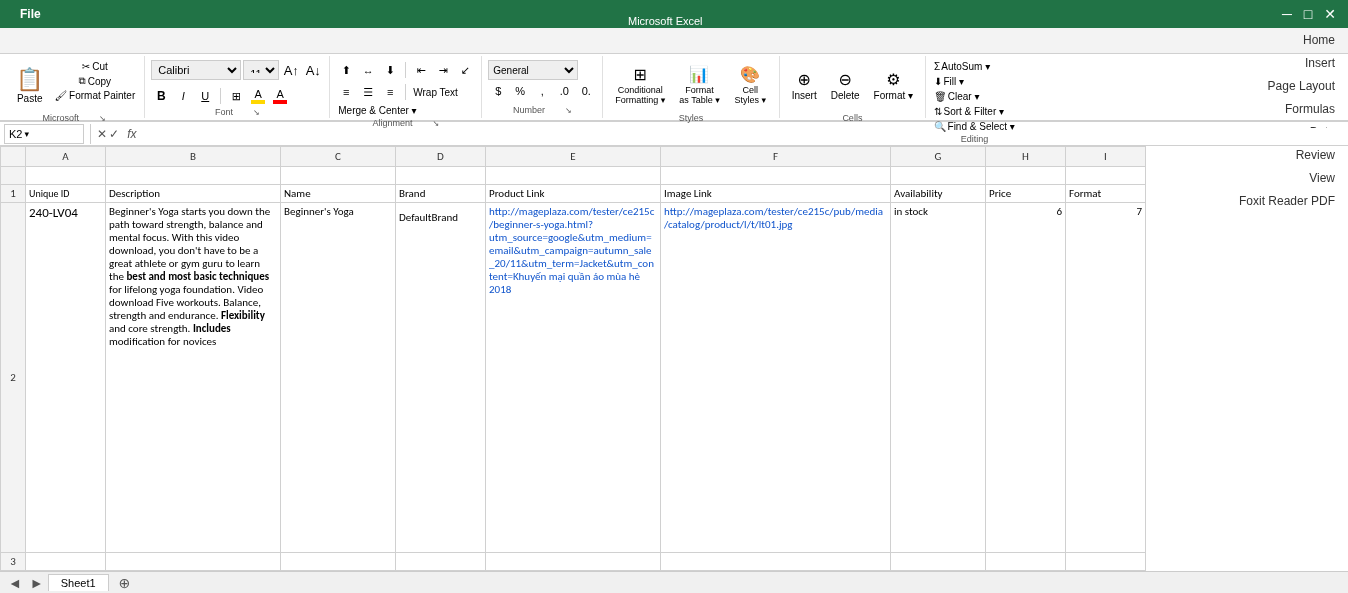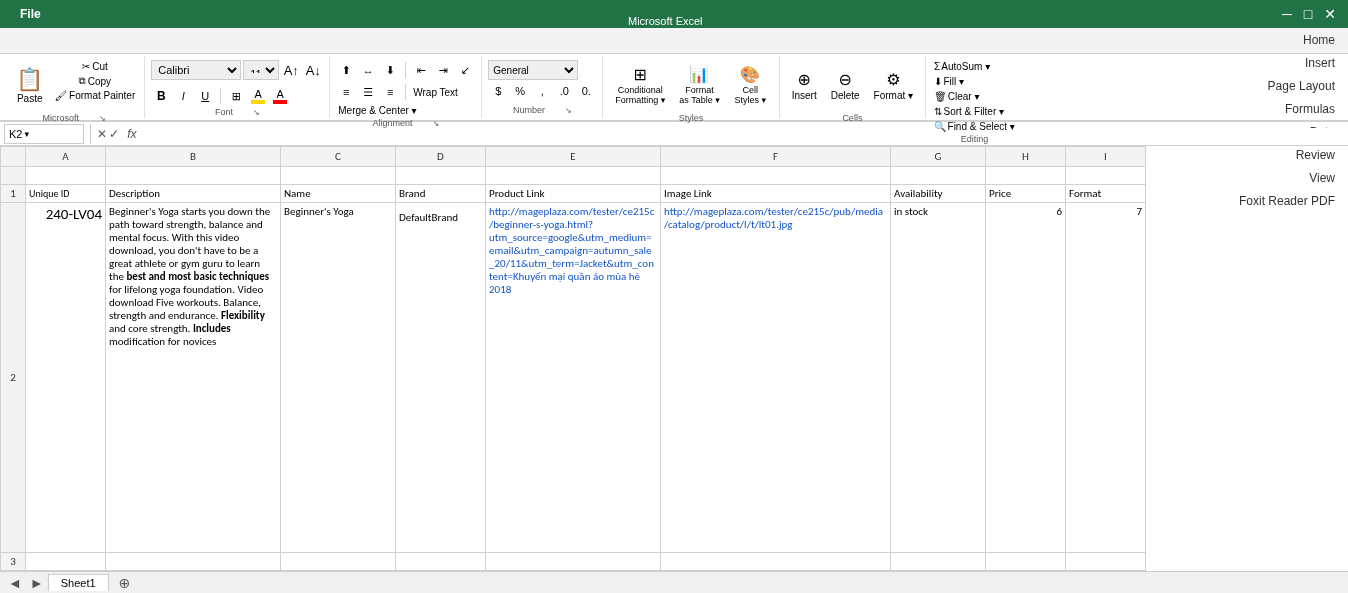--- a/index.html
+++ b/index.html
@@ -631,21 +631,21 @@
         <td style="font-size:11px;font-family:Calibri,Arial,sans-serif;">Brand</td>
         <td style="font-size:11px;font-family:Calibri,Arial,sans-serif;">Product Link</td>
         <td style="font-size:11px;font-family:Calibri,Arial,sans-serif;">Image Link</td>
         <td style="font-size:11px;font-family:Calibri,Arial,sans-serif;">Availability</td>
         <td style="font-size:11px;font-family:Calibri,Arial,sans-serif;">Price</td>
         <td style="font-size:11px;font-family:Calibri,Arial,sans-serif;">Format</td>
       </tr>
 
       <tr style="height:350px;">
         <td class="row-header">2</td>
-        <td style="font-family:Calibri,Arial,sans-serif;font-size:15px;vertical-align:top;padding:2px 3px;text-align:right;">240-LV04</td>
+        <td style="font-family:Calibri,Arial,sans-serif;font-size:13px;vertical-align:top;padding:2px 3px;">240-LV04</td>
         <td style="font-family:Calibri,Arial,sans-serif;font-size:11px;vertical-align:top;padding:2px 3px;white-space:pre-wrap;word-break:break-word;">Beginner's Yoga starts you down the path toward strength, balance and mental focus. With this video download, you don't have to be a great athlete or gym guru to learn the <span class="bold-text">best and most basic techniques</span> for lifelong yoga foundation. Video download Five workouts. Balance, strength and endurance. <span class="bold-text">Flexibility</span> and core strength. <span class="bold-text">Includes</span> modification for novices</td>
         <td style="font-family:Calibri,Arial,sans-serif;font-size:11px;vertical-align:top;padding:2px 3px;">Beginner's Yoga</td>
         <td style="font-family:Calibri,Arial,sans-serif;font-size:11px;vertical-align:top;padding:8px 3px;">DefaultBrand</td>
         <td style="font-family:Calibri,Arial,sans-serif;font-size:11px;vertical-align:top;padding:2px 3px;white-space:pre-wrap;word-break:break-word;"><span class="link-text">http://mageplaza.com/tester/ce215c/beginner-s-yoga.html?utm_source=google&amp;utm_medium=email&amp;utm_campaign=autumn_sale_20/11&amp;utm_term=Jacket&amp;utm_content=Khuyến mại quần áo mùa hè 2018</span></td>
         <td style="font-family:Calibri,Arial,sans-serif;font-size:11px;vertical-align:top;padding:2px 3px;white-space:pre-wrap;word-break:break-word;"><span class="link-text">http://mageplaza.com/tester/ce215c/pub/media/catalog/product/l/t/lt01.jpg</span></td>
         <td style="font-family:Calibri,Arial,sans-serif;font-size:11px;vertical-align:top;padding:2px 3px;">in stock</td>
         <td style="font-family:Calibri,Arial,sans-serif;font-size:11px;vertical-align:top;padding:2px 3px;text-align:right;">6</td>
         <td style="font-family:Calibri,Arial,sans-serif;font-size:11px;vertical-align:top;padding:2px 3px;text-align:right;">7</td>
       </tr>
 

